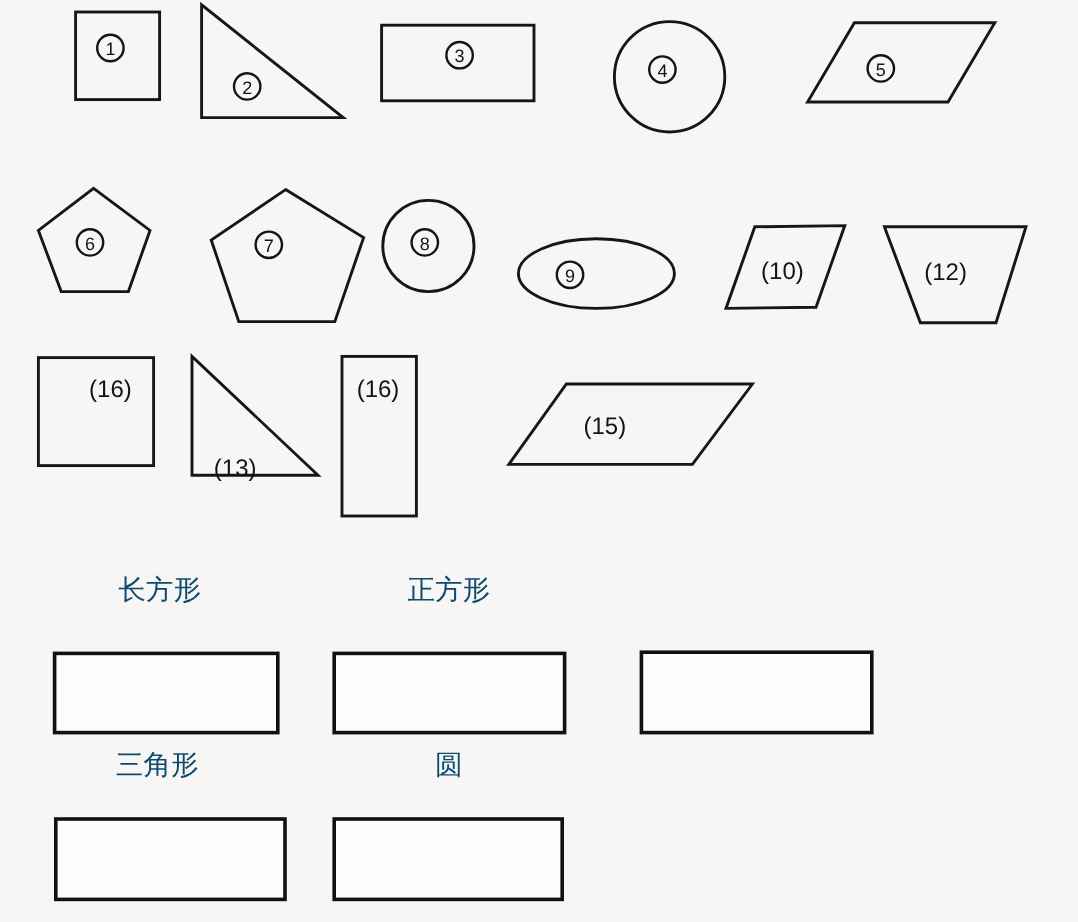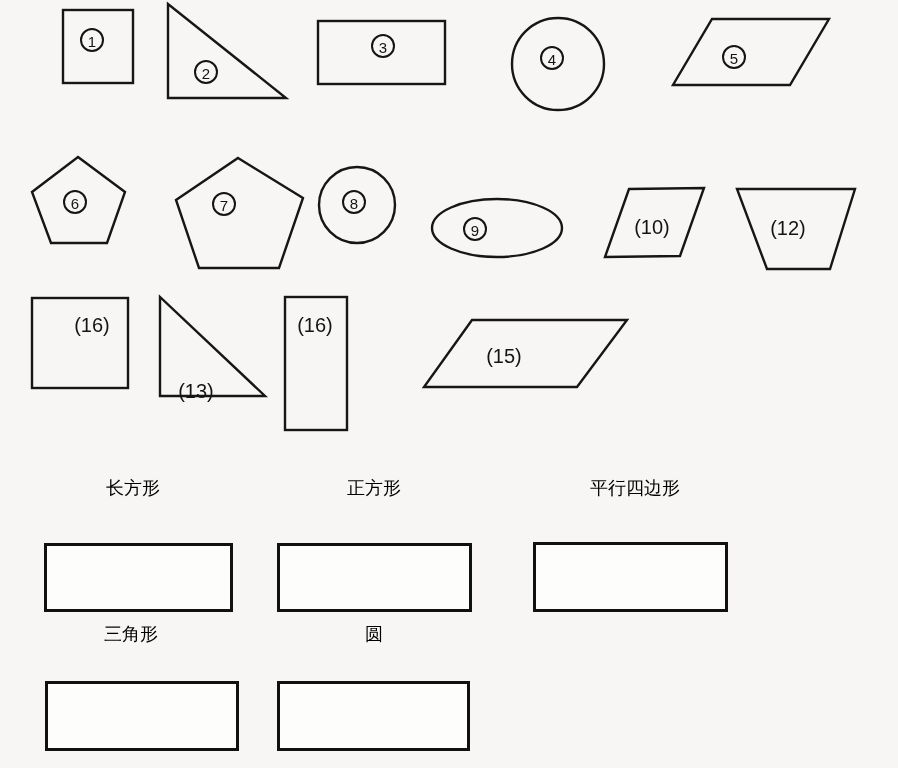--- a/index.html
+++ b/index.html
@@ -49,22 +49,22 @@
     background: transparent;
   }
   .num.plain {
     font-size: 20px;
     letter-spacing: 0px;
     text-align: center;
   }
   .cat-label {
     position: absolute;
     transform: translateX(-50%);
-    font-size: 18px;
-    color: #000000;
+    font-size: 23px;
+    color: #0c4a6e;
     white-space: nowrap;
   }
   .answer-box {
     position: absolute;
     border: 3px solid #111111;
     background: #fdfdfc;
     box-sizing: border-box;
   }
 </style>
 </head>
@@ -101,21 +101,20 @@
   <span class="num circled" style="left:475px;top:229px">9</span>
   <span class="num plain" style="left:652px;top:227px">(10)</span>
   <span class="num plain" style="left:788px;top:228px">(12)</span>
   <span class="num plain" style="left:92px;top:325px">(16)</span>
   <span class="num plain" style="left:196px;top:391px">(13)</span>
   <span class="num plain" style="left:315px;top:325px">(16)</span>
   <span class="num plain" style="left:504px;top:356px">(15)</span>
 
   <span class="cat-label" style="left:133px;top:476px">长方形</span>
   <span class="cat-label" style="left:374px;top:476px">正方形</span>
-  <span class="cat-label" style="left:635px;top:476px">平行四边形</span>
   <span class="cat-label" style="left:131px;top:622px">三角形</span>
   <span class="cat-label" style="left:374px;top:622px">圆</span>
 
   <div class="answer-box" style="left:44px;top:543px;width:189px;height:69px"></div>
   <div class="answer-box" style="left:277px;top:543px;width:195px;height:69px"></div>
   <div class="answer-box" style="left:533px;top:542px;width:195px;height:70px"></div>
   <div class="answer-box" style="left:45px;top:681px;width:194px;height:70px"></div>
   <div class="answer-box" style="left:277px;top:681px;width:193px;height:70px"></div>
 
 </div>

